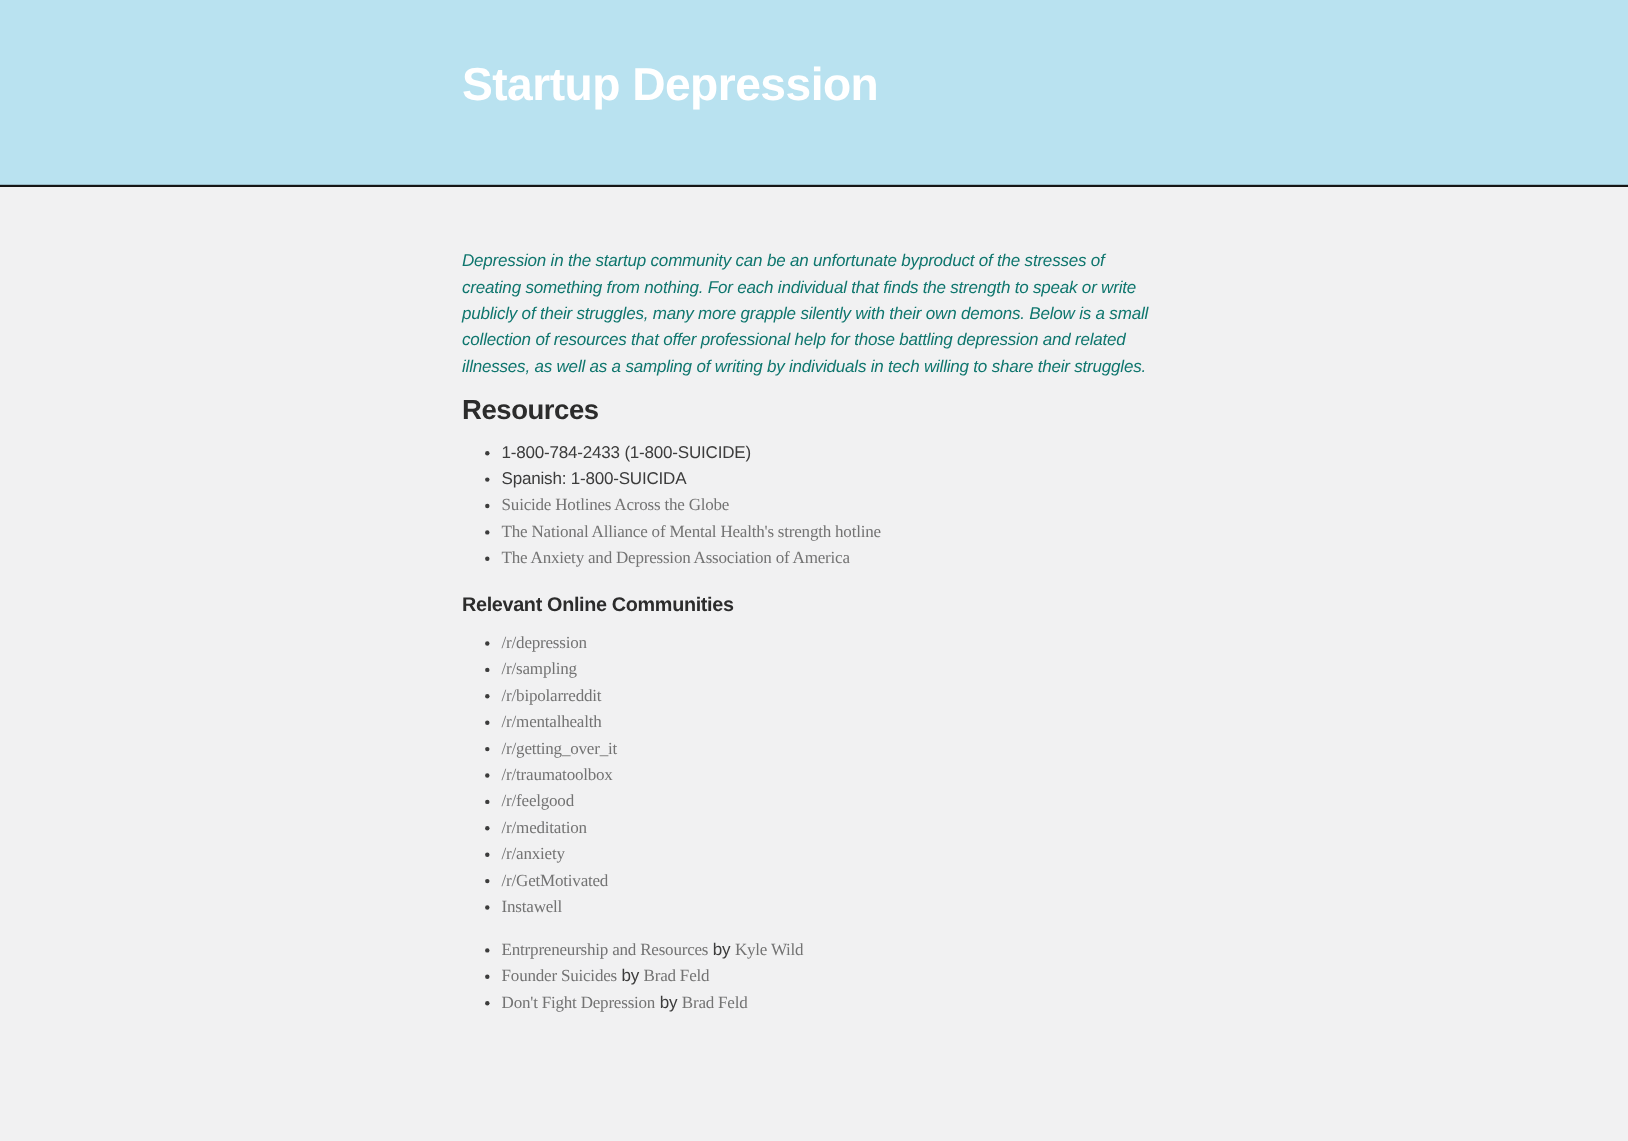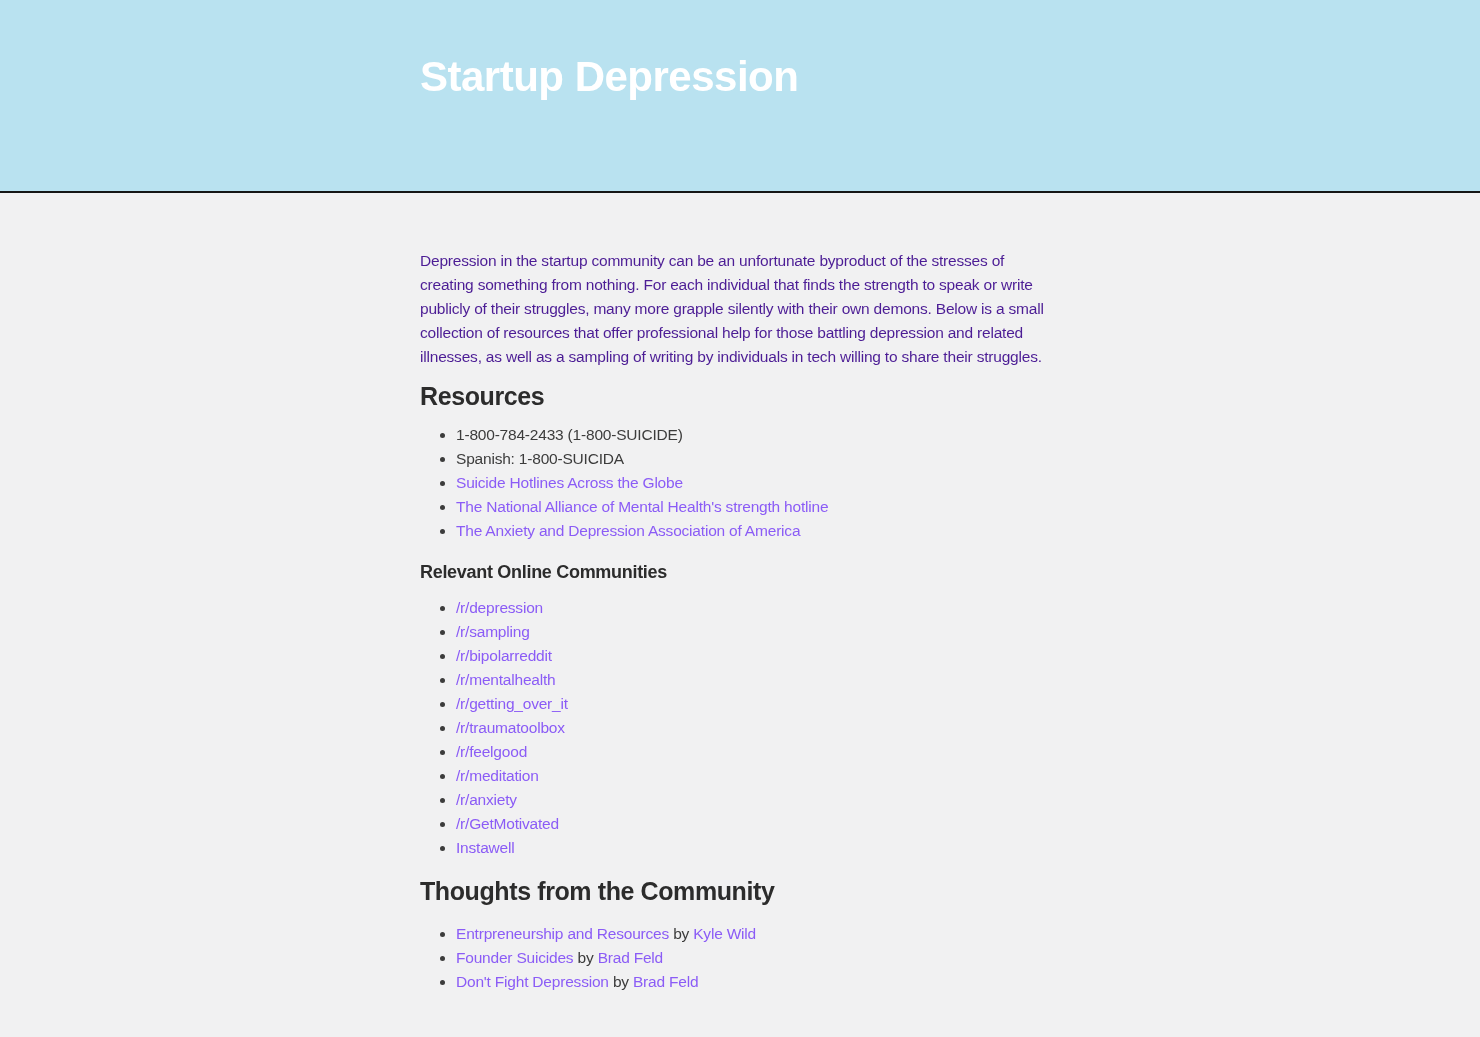--- a/index.html
+++ b/index.html
@@ -10,42 +10,43 @@
   body {
     width: 1480px;
     height: 1037px;
     overflow: hidden;
     background: #f1f1f2;
     font-family: "Liberation Sans", "DejaVu Sans", sans-serif;
     color: #3c3c3c;
     letter-spacing: -0.2px;
   }
   .page-header {
-    height: 193px;
+    height: 170px;
     background: #b9e2f0;
     border-bottom: 2px solid #161616;
   }
   .container {
     width: 640px;
     margin: 0 auto;
   }
   .page-header h1 {
     margin: 0;
     padding-top: 52px;
     font-size: 42px;
     line-height: 1.2;
     font-weight: bold;
     color: #ffffff;
     letter-spacing: -0.5px;
   }
   p.intro {
     margin: 56px 0 0 0;
     font-size: 15.5px;
     line-height: 24px;
-    color: #4c1d95;
+    color: #0f766e;
+    font-style: italic;
   }
   h2 {
     margin: 0;
     font-size: 25px;
     line-height: 1.25;
     font-weight: bold;
     color: #2c2c2c;
     letter-spacing: -0.4px;
   }
   h2.resources-heading { margin-top: 12px; }
@@ -67,23 +68,24 @@
   }
   ul.hotlines-list    { margin-top: 11px; }
   ul.communities-list { margin-top: 12px; }
   ul.thoughts-list    { margin-top: 15px; }
   li {
     font-size: 15.5px;
     line-height: 24px;
     color: #3c3c3c;
   }
   a {
-    color: #8b5cf6;
+    color: #737373;
     text-decoration: none;
     cursor: pointer;
+    font-family: Liberation Serif, serif;
   }
 </style>
 </head>
 <body>
 
 <header class="page-header">
   <div class="container">
     <h1>Startup Depression</h1>
   </div>
 </header>
@@ -109,19 +111,18 @@
       <li><a>/r/mentalhealth</a></li>
       <li><a>/r/getting_over_it</a></li>
       <li><a>/r/traumatoolbox</a></li>
       <li><a>/r/feelgood</a></li>
       <li><a>/r/meditation</a></li>
       <li><a>/r/anxiety</a></li>
       <li><a>/r/GetMotivated</a></li>
       <li><a>Instawell</a></li>
     </ul>
 
-  <h2 class="thoughts-heading">Thoughts from the Community</h2>
   <ul class="thoughts-list">
       <li><a>Entrpreneurship and Resources</a><span> by </span><a>Kyle Wild</a></li>
       <li><a>Founder Suicides</a><span> by </span><a>Brad Feld</a></li>
       <li><a>Don't Fight Depression</a><span> by </span><a>Brad Feld</a></li>
     </ul>
 </main>
 
 </body></html>

